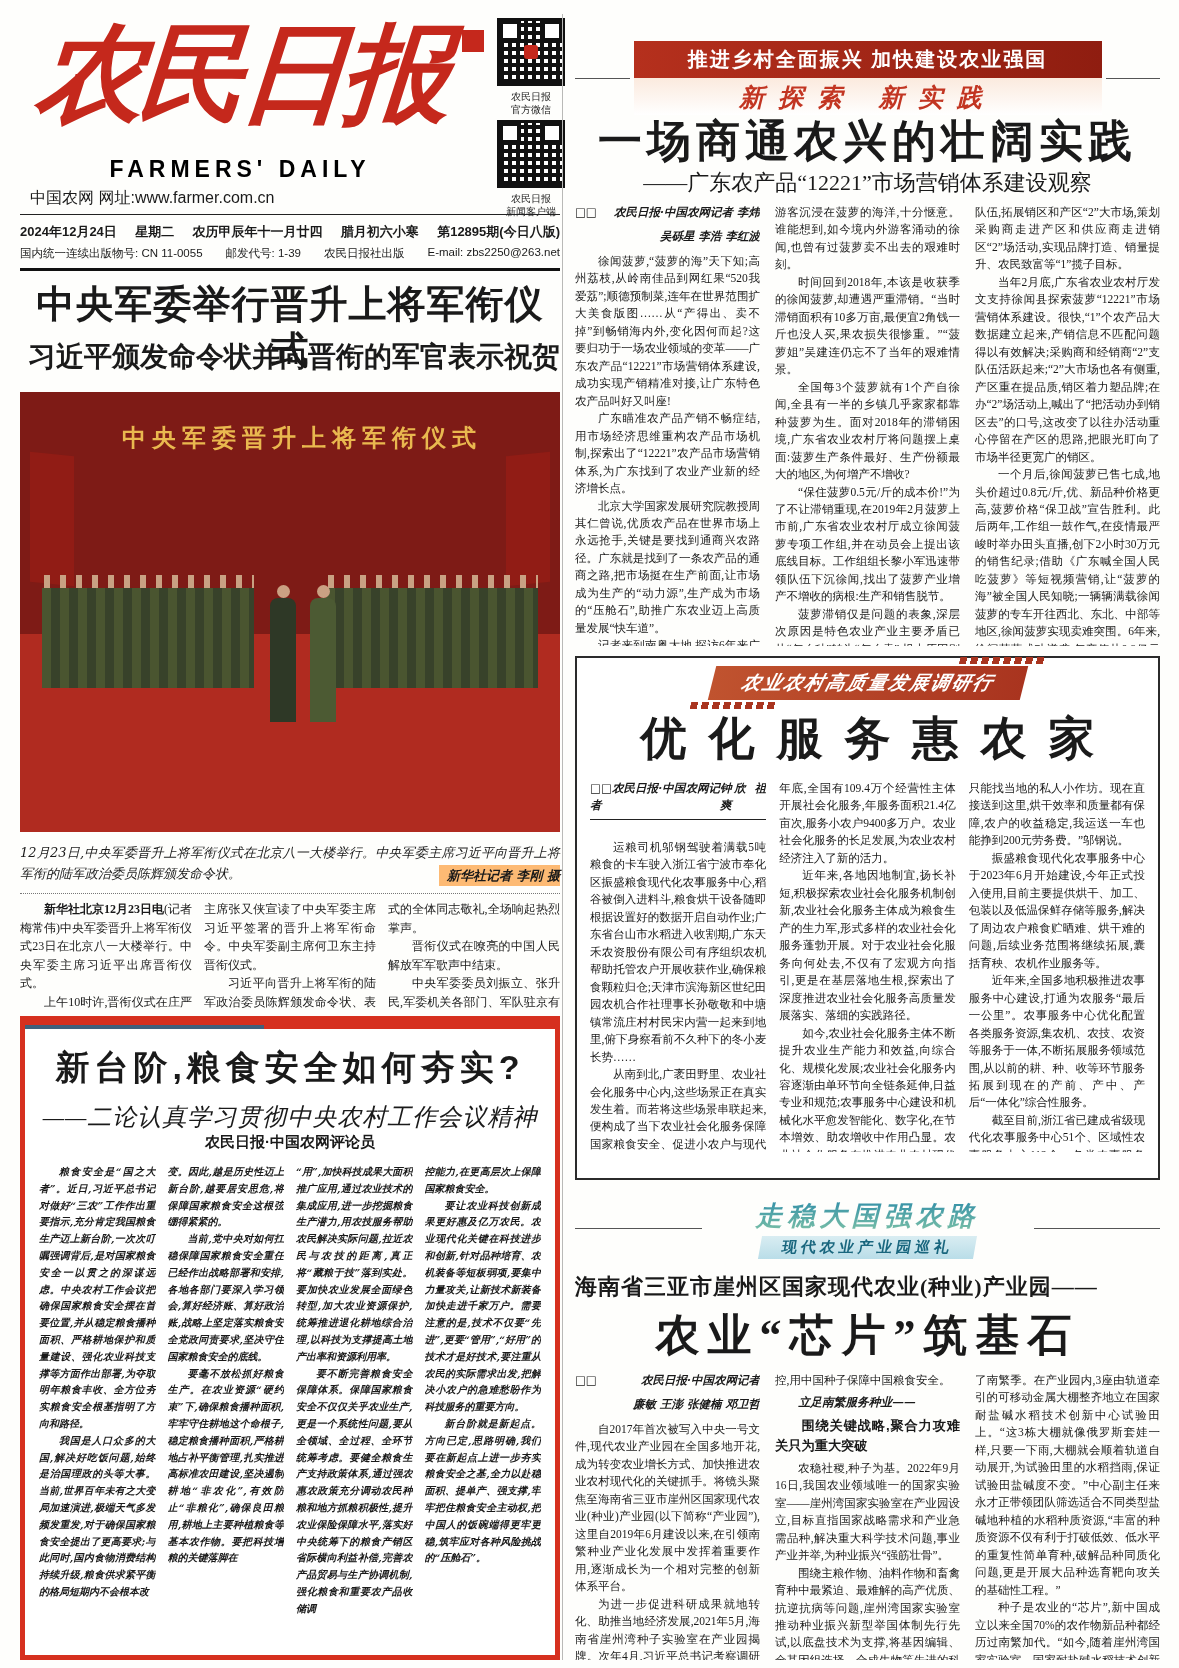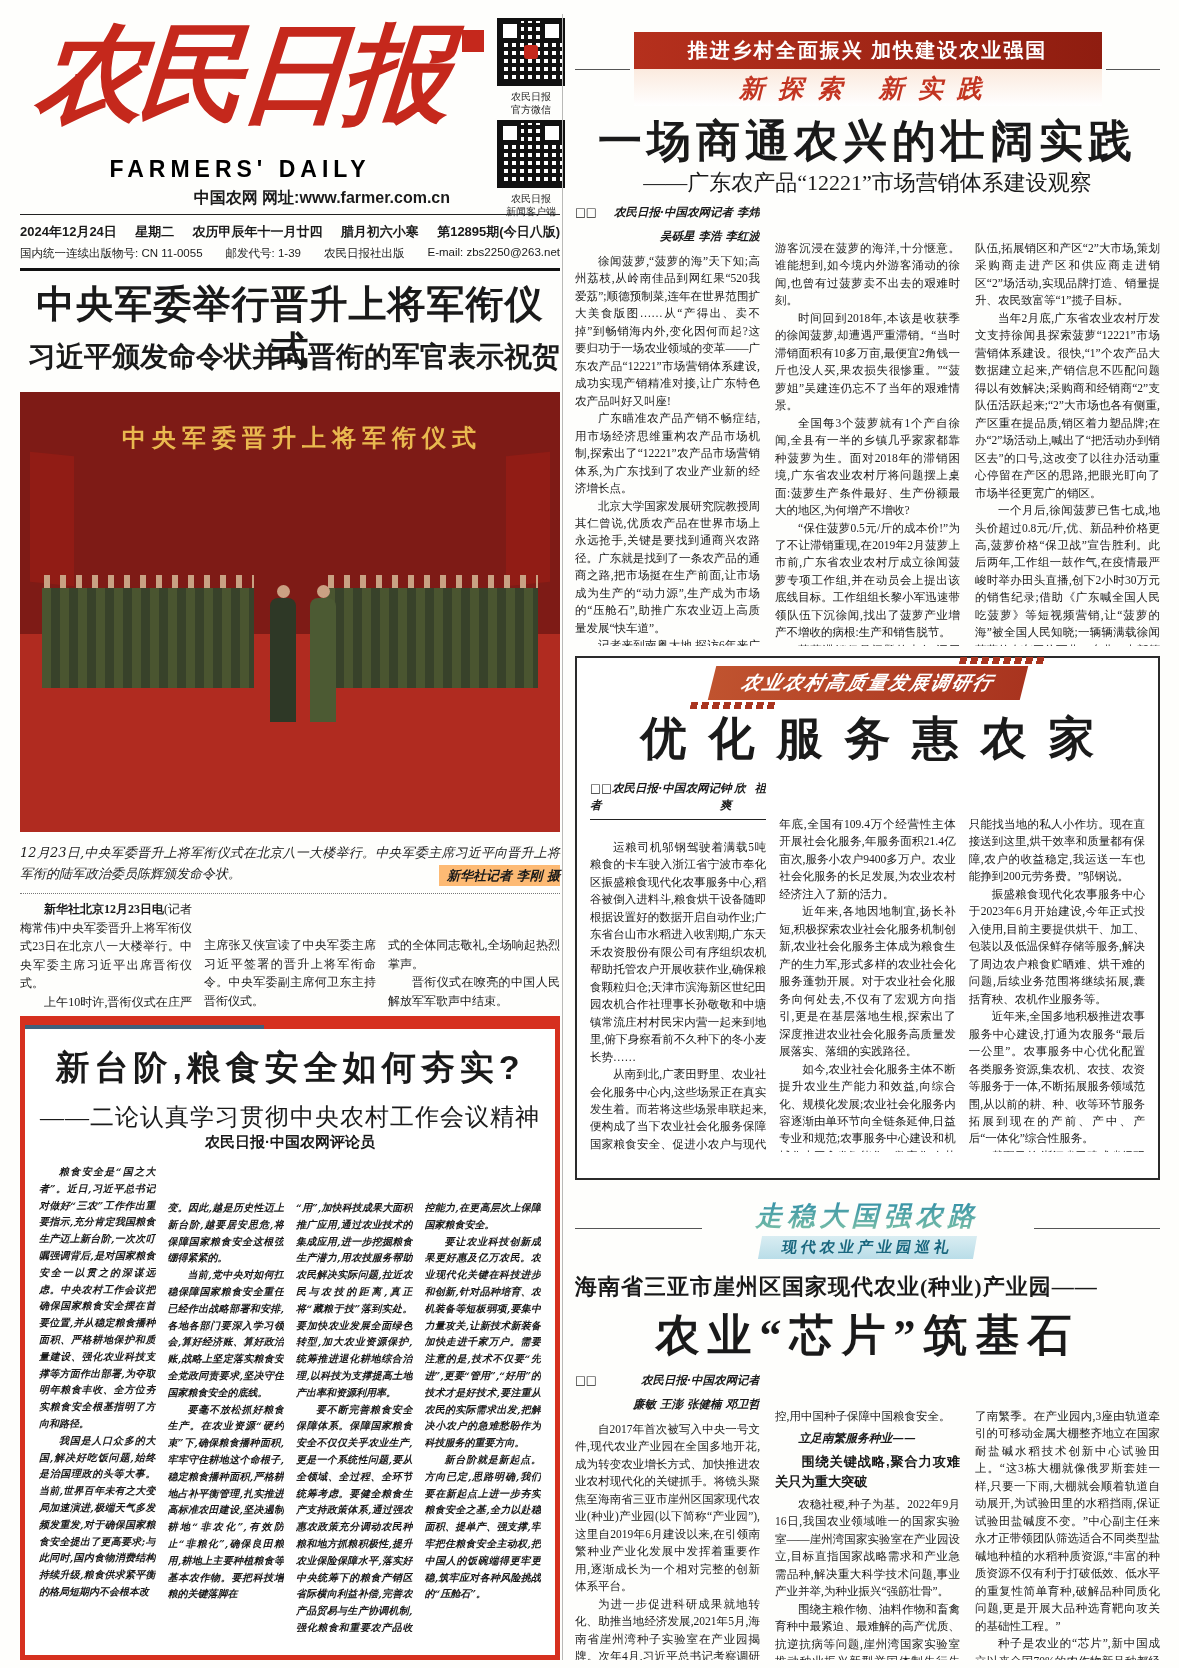--- a/index.html
+++ b/index.html
@@ -17,21 +17,21 @@
   .qr{width:62px;height:62px;border:3px solid #111;position:relative;
       background:repeating-linear-gradient(0deg,#111 0 4px,rgba(255,255,255,0) 4px 8px),
                  repeating-linear-gradient(90deg,#111 0 4px,#fff 4px 8px);}
   .qr::before,.qr::after{content:'';position:absolute;width:14px;height:14px;background:#fff;border:4px solid #111;}
   .qr::before{left:-1px;top:-1px;} .qr::after{right:-1px;top:-1px;}
   .qr .center-dot{position:absolute;left:24px;top:24px;width:14px;height:14px;background:#c5281c;border-radius:3px;z-index:2;}
   .qr-cap{font-size:10px;line-height:1.3;text-align:center;white-space:pre-line;font-family:"Liberation Sans",sans-serif;}
   #qr-col{left:496px;top:18px;width:70px;display:flex;flex-direction:column;align-items:center;gap:4px;}
   #mast-en{left:30px;top:156px;width:420px;text-align:center;font-weight:bold;font-size:23px;
     letter-spacing:5px;color:#000000;}
-  #mast-site{left:30px;top:188px;width:420px;text-align:right;font-weight:bold;font-size:16px;}
+  #mast-site{left:30px;top:188px;width:420px;text-align:left;font-weight:normal;font-size:16px;}
   #rule-thin{left:20px;top:214px;width:540px;height:1px;background:#222;}
   #dateline{left:20px;top:223px;width:540px;display:flex;justify-content:space-between;
     font-weight:bold;font-size:13px;}
   #publine{left:20px;top:246px;width:540px;display:flex;justify-content:space-between;font-size:11.5px;}
   #rule-thick{left:20px;top:268px;width:540px;height:3px;background:#111;}
 
   
   #mil-h1{left:20px;top:282px;width:540px;text-align:center;font-weight:900;font-size:38px;
     letter-spacing:1px;line-height:1.2;}
   #mil-h2{left:20px;top:338px;width:540px;text-align:right;font-weight:900;font-size:28px;letter-spacing:0px;}
@@ -52,43 +52,43 @@
   #caption .credit{position:absolute;right:0;bottom:2px;font-weight:bold;background:#fdba74;padding-left:8px;}
   #dotted{left:20px;top:893px;width:540px;border-top:1px dotted #777;height:0;}
   #mil-cols{left:20px;top:900px;width:540px;height:110px;display:flex;gap:12px;font-size:12px;line-height:1.55;}
 
   
   #ed-box{left:20px;top:1016px;width:540px;height:644px;border:5px solid #d6301f;border-top-width:9px;
     box-sizing:border-box;background:#fff;}
   #ed-accent{display:flex;height:4px;}
   #ed-accent .a1{width:45%;background:#40607c;} #ed-accent .a2{flex:1;background:#d6301f;}
   #ed-head{margin-top:16px;text-align:center;font-weight:900;font-size:34px;letter-spacing:5px;}
-  #ed-sub{margin-top:10px;text-align:center;font-size:24px;letter-spacing:1px;}
+  #ed-sub{margin-top:10px;text-align:center;font-size:24px;letter-spacing:1px;font-style:italic;}
   #ed-by{text-align:center;font-weight:bold;font-size:15px;}
   #ed-cols{display:flex;gap:12px;padding:12px 14px 0;height:468px;overflow:hidden;
     font-size:10px;line-height:1.68;}
   #ed-cols .coltext{font-family:"DejaVu Serif",serif;font-style:italic;font-weight:bold;}
 
   
   .coltext{flex:1;overflow:hidden;text-align:justify;}
   .para{margin:0;text-indent:2em;text-align:justify;}
-  .cont{text-indent:0;margin-top:36px;}
+  .cont{text-indent:0;}
   .colsub{font-family:"Liberation Sans",sans-serif;font-weight:bold;font-style:normal;
     text-indent:2em;margin:5px 0;font-size:1.15em;line-height:1.45;}
   .colsub.kai{font-family:"DejaVu Serif",serif;font-style:italic;font-size:1.02em;}
   .colby{display:flex;justify-content:space-between;font-weight:bold;font-family:"DejaVu Serif",serif;
     font-style:italic;margin:0 0 7px;text-indent:0;}
   .colby.right{justify-content:flex-end;}
   .colby.underl{border-bottom:1.5px solid #222;padding-bottom:4px;margin-bottom:19px;}
 
   
   #vdiv{left:562px;top:14px;width:1px;height:1646px;background:#b9b9b7;}
   #top-banner-row{left:575px;top:24px;width:585px;display:flex;align-items:center;}
   .flank{flex:1;height:1px;background:#555;}
-  #top-banner{width:468px;margin:8px 4px;}
+  #top-banner{width:468px;margin:17px 4px;}
   #tb1{background:linear-gradient(90deg,#b5301d,#8f1d10);color:#fff;font-weight:bold;font-size:20px;
     text-align:center;padding:5px 0;letter-spacing:2px;font-family:"Liberation Sans",sans-serif;}
   #tb2{background:linear-gradient(#fbeade,#fff);color:#c23522;font-weight:bold;font-style:italic;
     font-size:25px;text-align:center;letter-spacing:14px;padding:3px 0 1px;font-family:"DejaVu Serif",serif;}
   #mkt-head{left:575px;top:112px;width:585px;text-align:center;font-weight:900;font-size:44px;letter-spacing:5px;}
   #mkt-sub{left:575px;top:168px;width:585px;text-align:center;font-size:22px;}
   #mkt-cols{left:575px;top:204px;width:585px;height:442px;display:flex;gap:15px;font-size:11.5px;line-height:1.52;}
 
   #svc-box{left:575px;top:656px;width:585px;height:524px;border:2px solid #2b2b2b;box-sizing:border-box;
     padding:8px 13px;background:#fff;}

